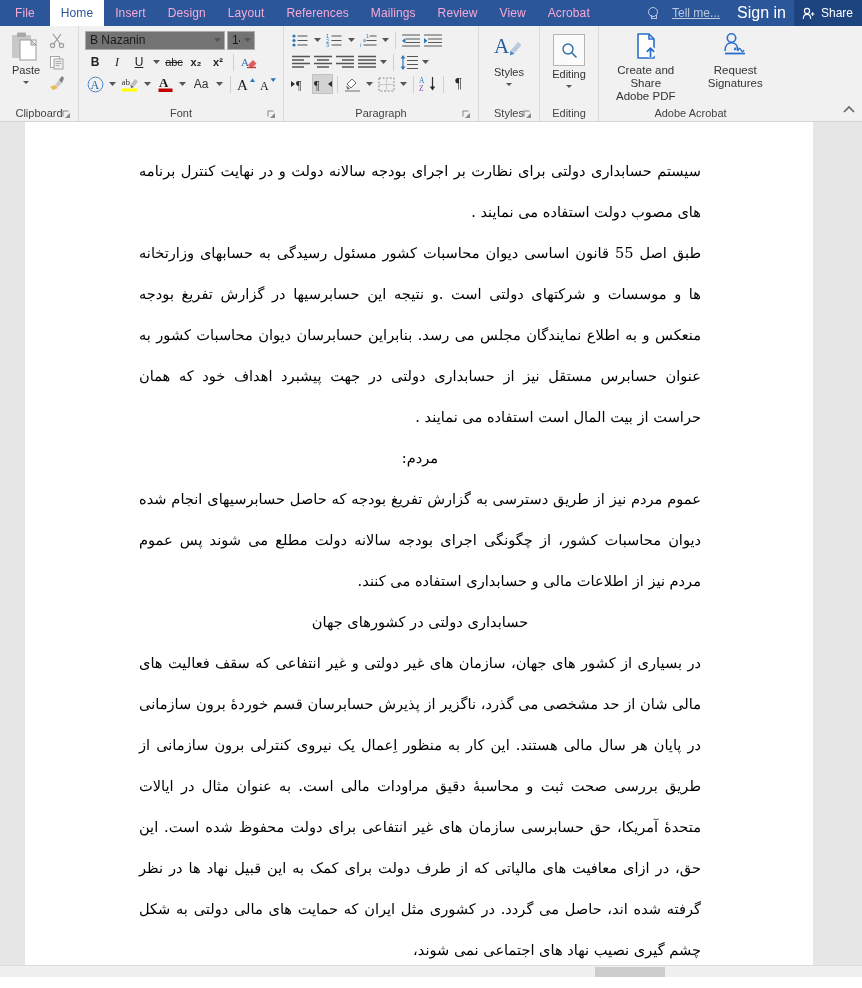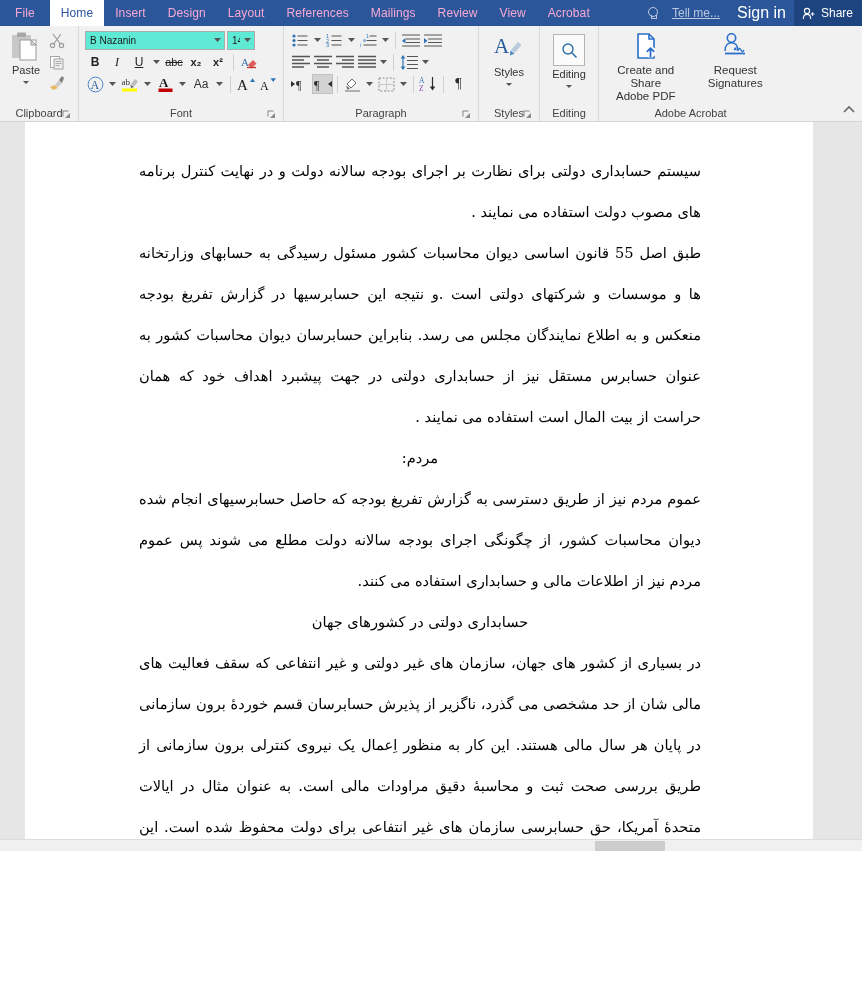--- a/index.html
+++ b/index.html
@@ -169,25 +169,25 @@
   .font-group { width: 196px; }
   .font-row {
     display: flex;
     align-items: center;
     height: 22px;
     gap: 2px;
     padding-left: 2px;
   }
   .combo {
     height: 19px;
-    background: #5eead4;
+    background: #737373;
     border: 1px solid #ababab;
     display: flex;
     align-items: center;
-    font-size: 10px;
+    font-size: 12px;
     color: #1a1a1a;
     box-sizing: border-box;
     justify-content: flex-end;
   }
   .combo .cval {
     padding: 0 4px;
     flex: 1;
     white-space: nowrap;
     overflow: hidden;
   }
@@ -282,21 +282,21 @@
     position: absolute;
     right: 6px;
     bottom: 4px;
     width: 14px; height: 14px;
     color: #666;
   }
 
   
   .docarea {
     position: relative;
-    height: 729px;
+    height: 855px;
     background: #e6e6e6;
     overflow: hidden;
   }
   .page {
     position: absolute;
     left: 25px;
     top: 0;
     width: 788px;
     height: 855px;
     background: #ffffff;

